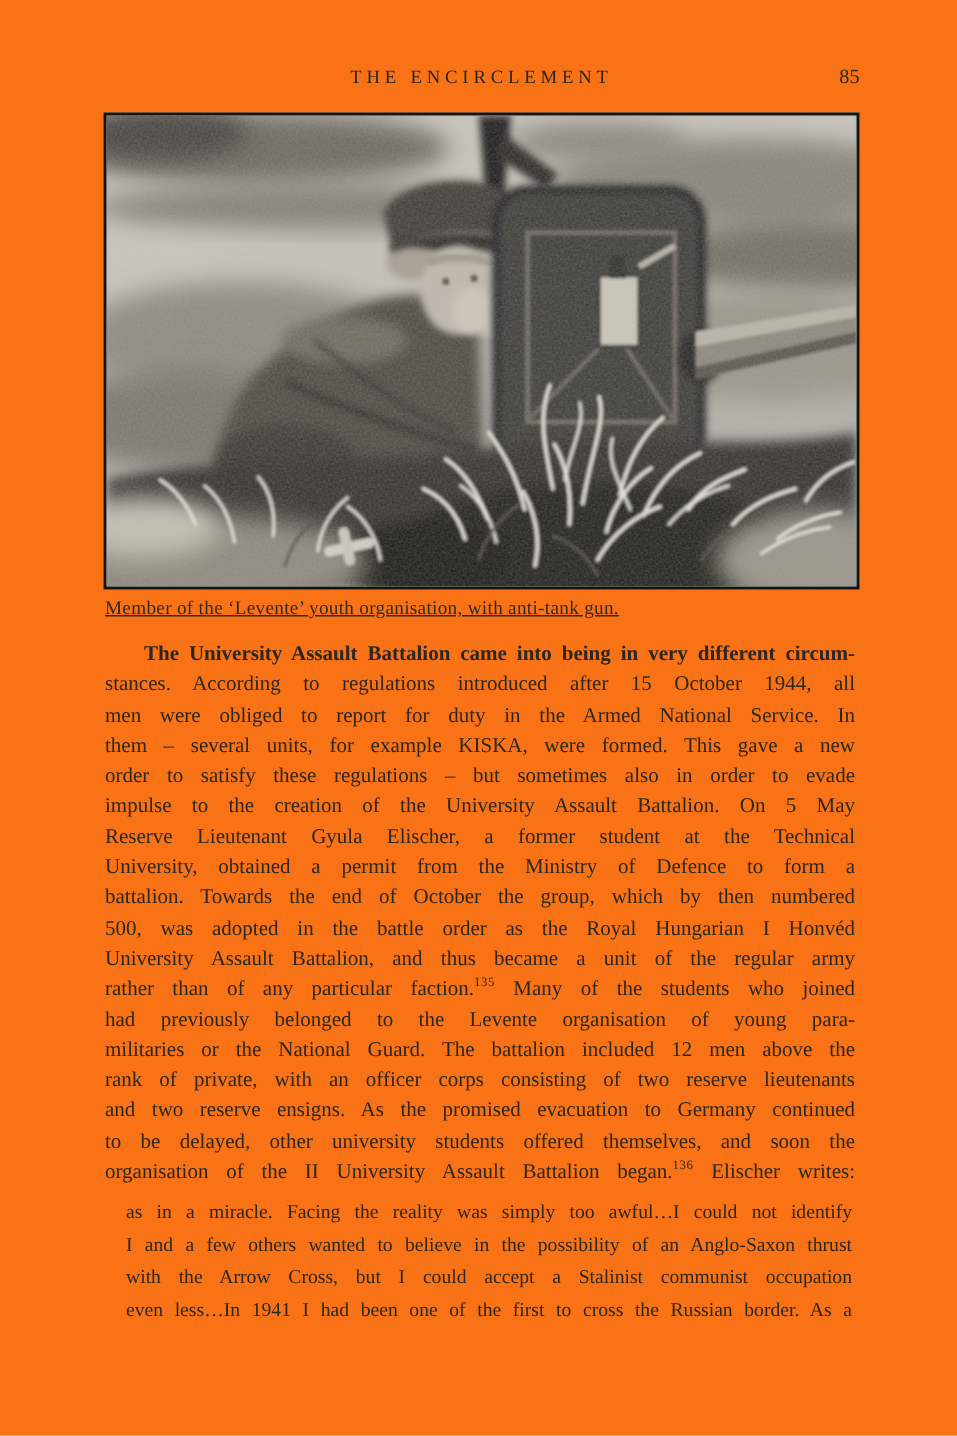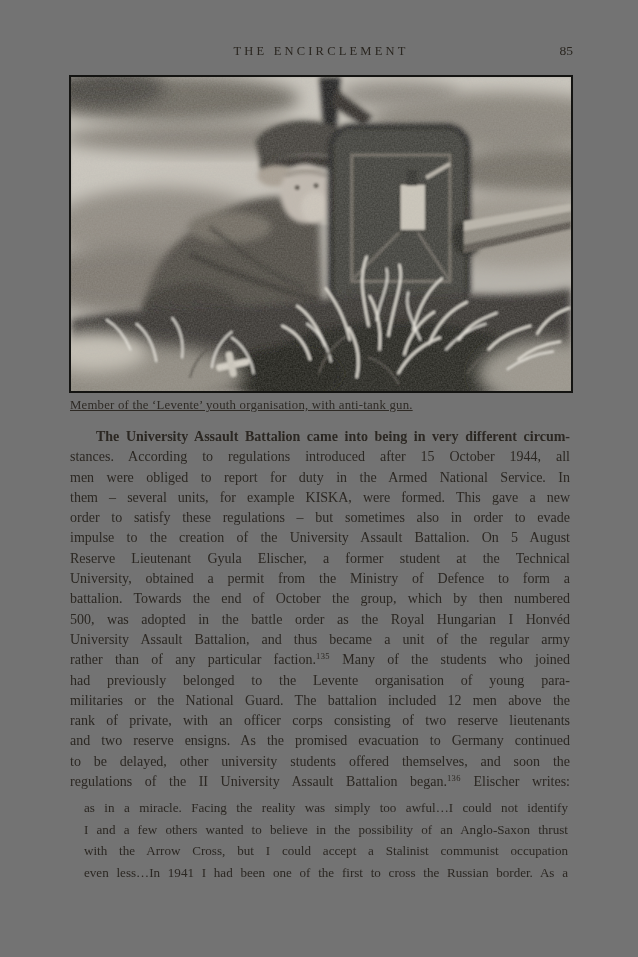--- a/index.html
+++ b/index.html
@@ -3,21 +3,21 @@
 <meta charset="utf-8">
 <style>
   * { margin:0; padding:0; box-sizing:border-box; }
   html,body { width:638px; height:957px; }
   body {
     background:#ffffff;
     font-family:"Liberation Serif", serif;
     color:#2b2722;
     overflow:hidden;
   }
-  .page { position:relative; width:638px; height:957px; background:#737373; }
+  .page { position:relative; width:638px; height:957px; background:#f97316; }
 
   .running-head { position:absolute; left:69px; top:43px; width:504px; height:18px; }
   .rh-title {
     position:absolute; left:0; right:0; top:1px; text-align:center;
     font-size:12.5px; letter-spacing:3.2px; color:#2a2620; white-space:nowrap;
   }
   .rh-num { position:absolute; right:0; top:0; font-size:13.5px; color:#2a2620; }
 
   .photo-frame {
     position:absolute; left:69px; top:75px; width:504px; height:318px;
@@ -181,33 +181,33 @@
     </div>
     <figcaption class="caption">Member of the ‘Levente’ youth organisation, with anti-tank gun.</figcaption>
   </figure>
 
   <div class="body-text">
       <div class="pline indent"><span>The University Assault Battalion came into being in very different circum-</span></div>
       <div class="pline"><span>stances. According to regulations introduced after 15 October 1944, all</span></div>
       <div class="pline"><span>men were obliged to report for duty in the Armed National Service. In</span></div>
       <div class="pline"><span>them – several units, for example KISKA, were formed. This gave a new</span></div>
       <div class="pline"><span>order to satisfy these regulations – but sometimes also in order to evade</span></div>
-      <div class="pline"><span>impulse to the creation of the University Assault Battalion. On 5 August</span></div>
+      <div class="pline"><span>impulse to the creation of the University Assault Battalion. On 5 May</span></div>
       <div class="pline"><span>Reserve Lieutenant Gyula Elischer, a former student at the Technical</span></div>
       <div class="pline"><span>University, obtained a permit from the Ministry of Defence to form a</span></div>
       <div class="pline"><span>battalion. Towards the end of October the group, which by then numbered</span></div>
       <div class="pline"><span>500, was adopted in the battle order as the Royal Hungarian I Honvéd</span></div>
       <div class="pline"><span>University Assault Battalion, and thus became a unit of the regular army</span></div>
       <div class="pline"><span>rather than of any particular faction.</span><sup class="fn">135</sup><span> Many of the students who joined</span></div>
       <div class="pline"><span>had previously belonged to the Levente organisation of young para-</span></div>
       <div class="pline"><span>militaries or the National Guard. The battalion included 12 men above the</span></div>
       <div class="pline"><span>rank of private, with an officer corps consisting of two reserve lieutenants</span></div>
       <div class="pline"><span>and two reserve ensigns. As the promised evacuation to Germany continued</span></div>
       <div class="pline"><span>to be delayed, other university students offered themselves, and soon the</span></div>
-      <div class="pline"><span>regulations of the II University Assault Battalion began.</span><sup class="fn">136</sup><span> Elischer writes:</span></div>
+      <div class="pline"><span>organisation of the II University Assault Battalion began.</span><sup class="fn">136</sup><span> Elischer writes:</span></div>
     </div>
 
   <blockquote class="quote">
       <div class="pline"><span>as in a miracle. Facing the reality was simply too awful…I could not identify</span></div>
       <div class="pline"><span>I and a few others wanted to believe in the possibility of an Anglo-Saxon thrust</span></div>
       <div class="pline"><span>with the Arrow Cross, but I could accept a Stalinist communist occupation</span></div>
       <div class="pline"><span>even less…In 1941 I had been one of the first to cross the Russian border. As a</span></div>
     </blockquote>
 
 </div>

